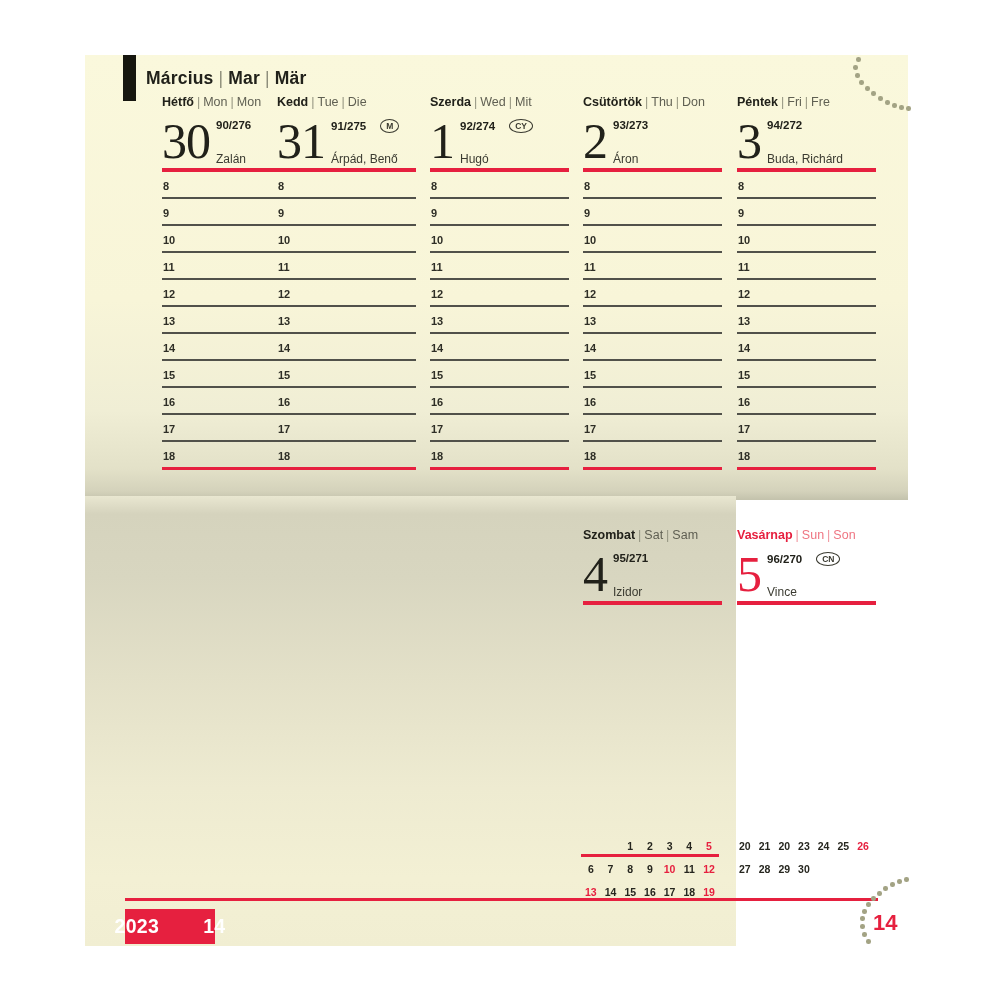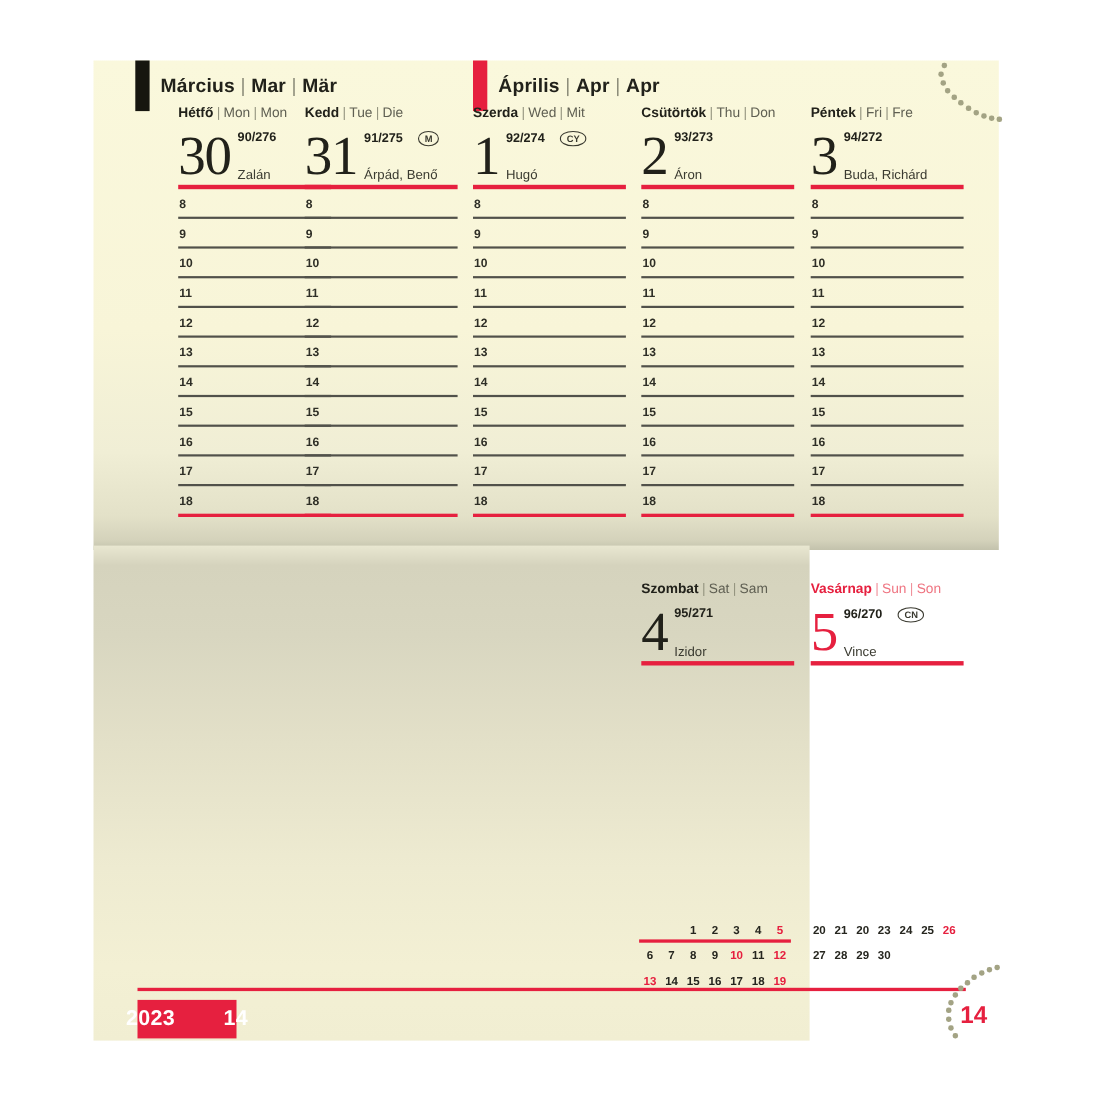--- a/index.html
+++ b/index.html
@@ -69,24 +69,20 @@
 </head>
 <body>
 
 <div class="sheet-top">
 
   <div class="month-h" style="left:38px;">
     <div class="flag" style="background: rgb(22, 22, 15);"></div>
     <div class="month-title"><span>Március</span><span class="sep">|</span><span>Mar</span><span class="sep">|</span><span>Mär</span></div>
   </div>
 
-  <div class="month-h" style="left:345px;">
-    <div class="flag" style="background: rgb(230, 32, 63);"></div>
-    <div class="month-title"><span>Április</span><span class="sep">|</span><span>Apr</span><span class="sep">|</span><span>Apr</span></div>
-  </div>
 
   <div id="weekday-columns">
       <div class="day-col" style="left: 38px; margin-left: 39px;">
         <div class="day-head"><span class="hu">Hétfő</span><span class="sep">|</span><span class="alt">Mon</span><span class="sep">|</span><span class="alt">Mon</span></div>
         <div class="num-row">
           <span class="big-num">30</span>
           <div class="num-side">
             <div class="ord-row">
               <span class="ord">90/276</span>
             </div>

